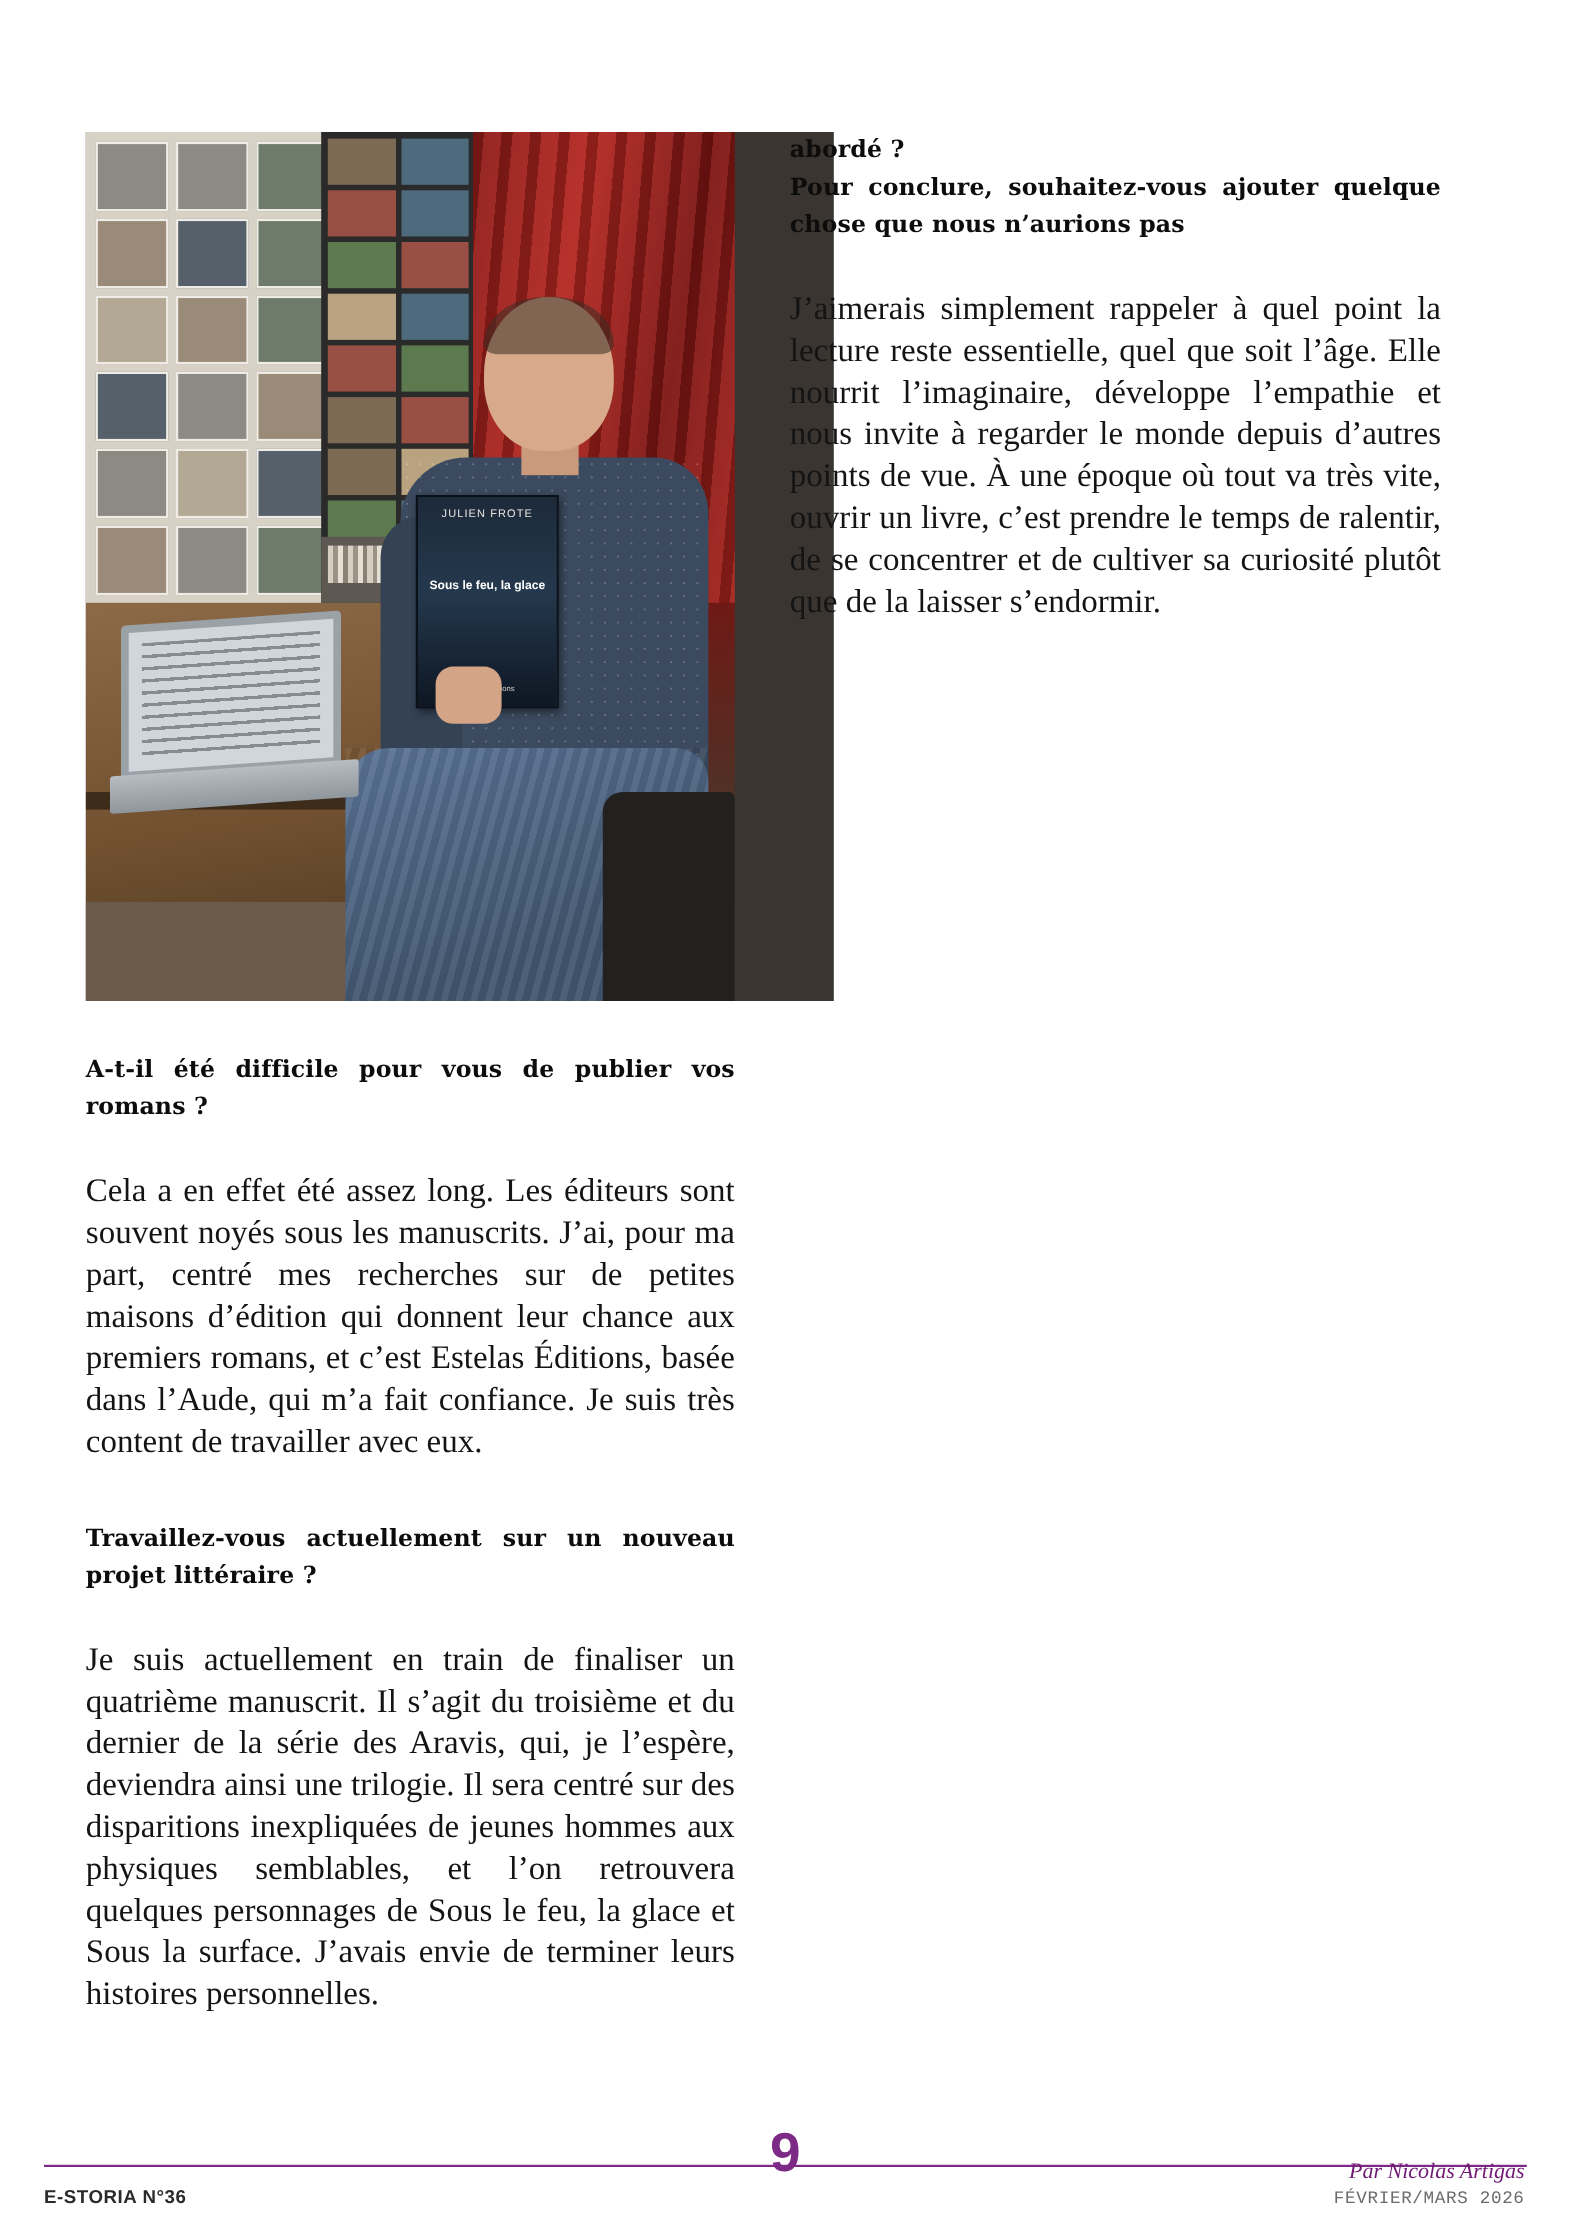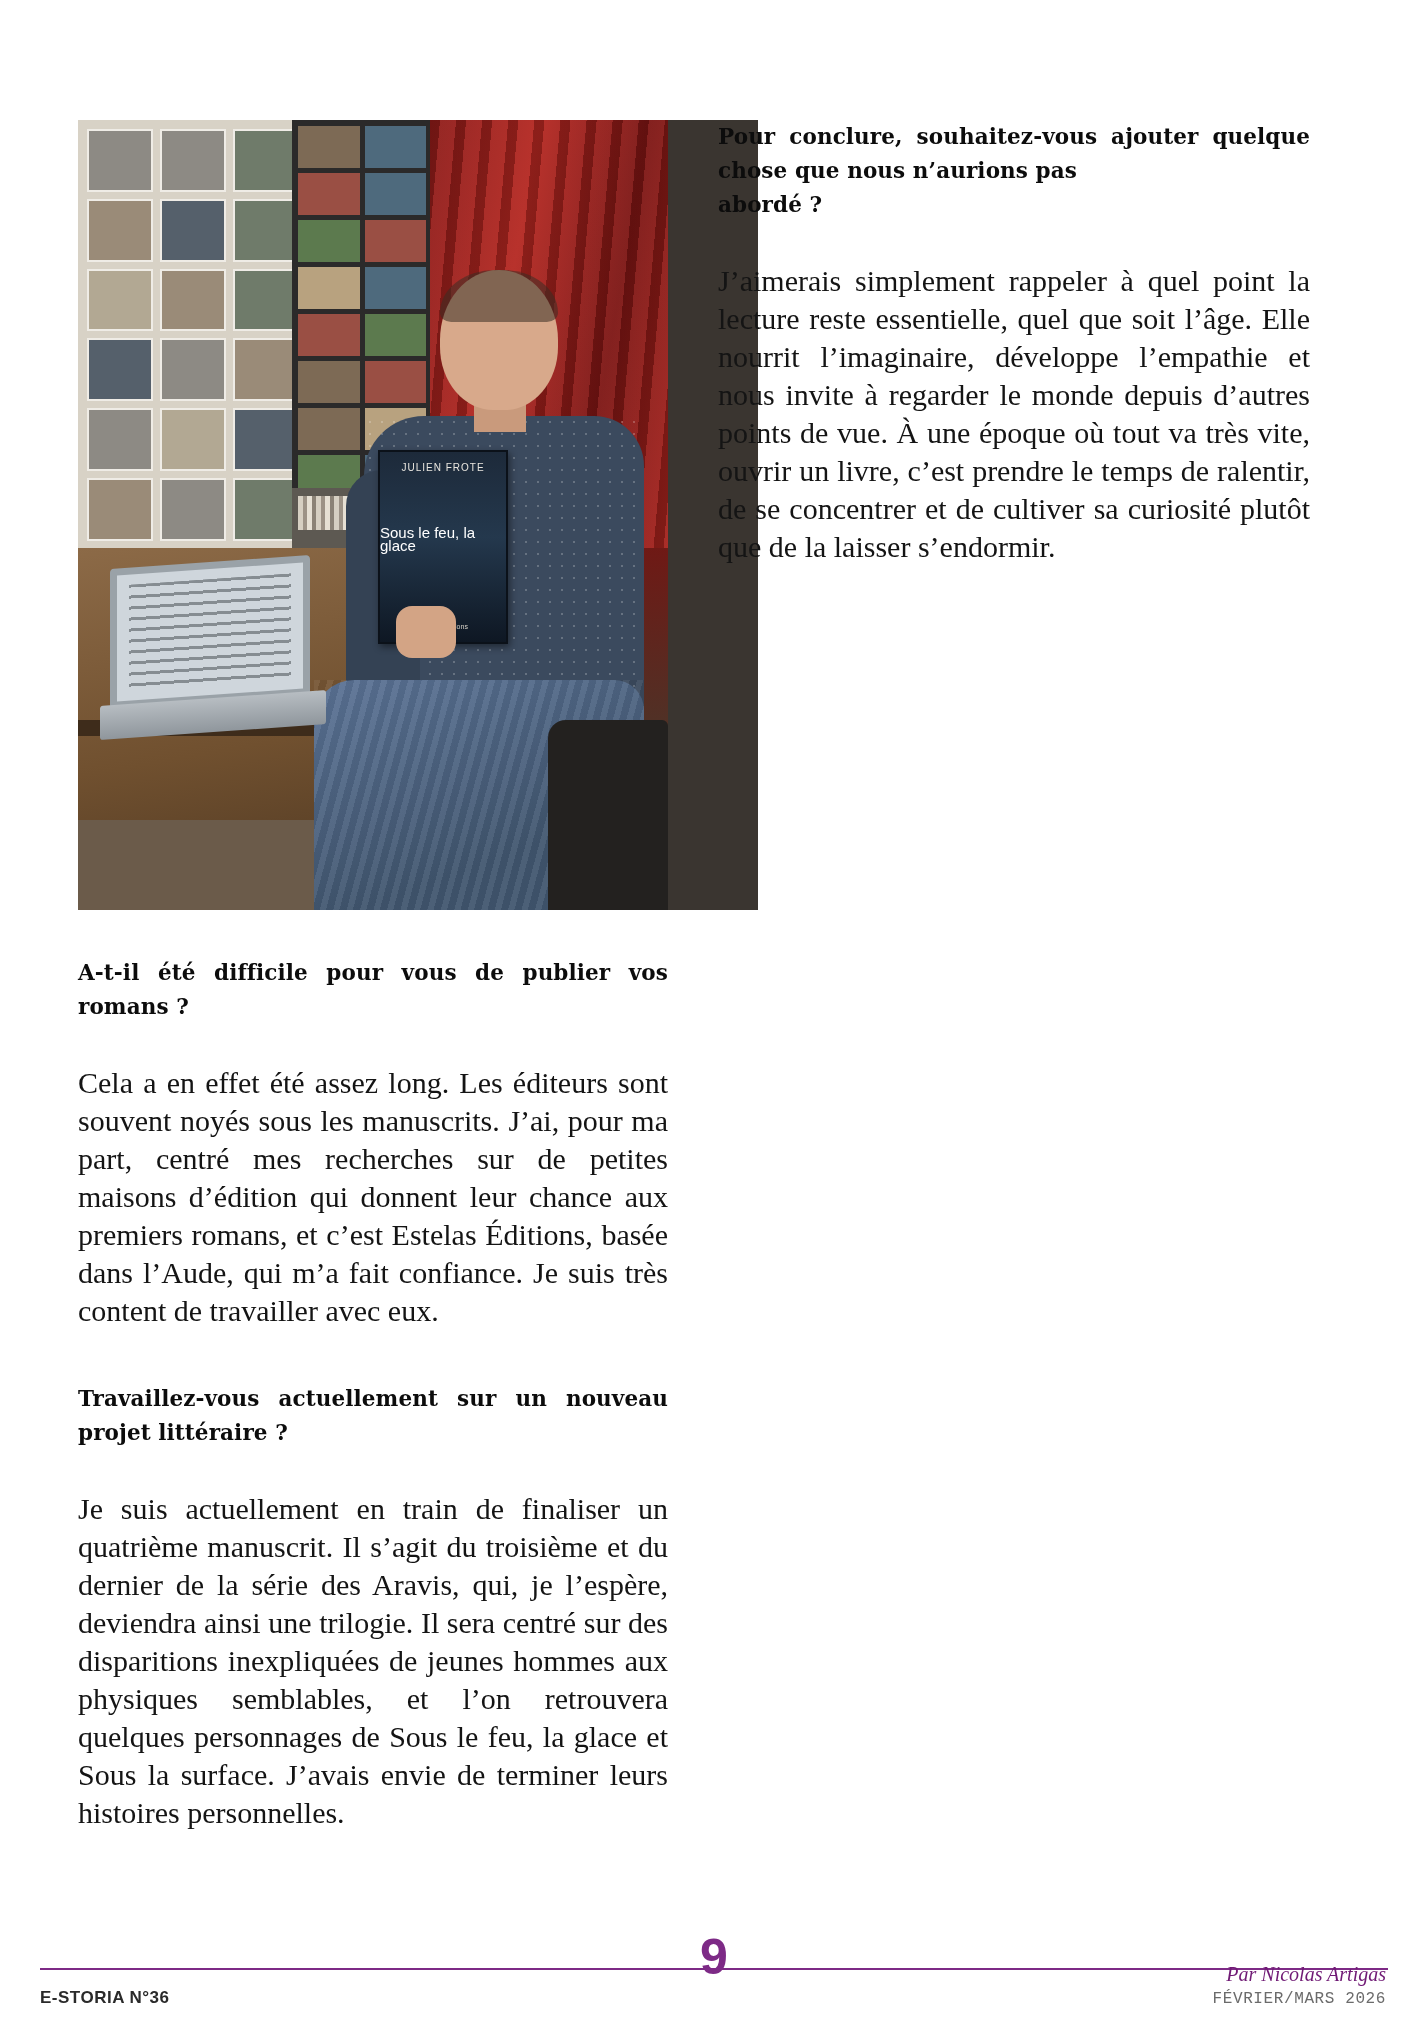--- a/index.html
+++ b/index.html
@@ -216,24 +216,25 @@
   .ph-book-author {
     position: absolute; left: 0; right: 0; top: 10px;
     text-align: center;
     color: #e9e6df;
     font-size: 10px;
     letter-spacing: 1px;
     font-family: "Liberation Sans", sans-serif;
   }
   .ph-book-title {
     position: absolute; left: 0; right: 0; top: 74px;
+    text-align: center;
     color: #ffffff;
-    font-size: 15px;
+    font-size: 11px;
     line-height: 13px;
-    font-weight: normal;
+    font-weight: bold;
     font-family: "Liberation Sans", sans-serif;
   }
   .ph-book-pub {
     position: absolute; left: 0; right: 0; bottom: 12px;
     text-align: center;
     color: #d9d4c9;
     font-size: 7px;
     font-family: "Liberation Sans", sans-serif;
   }
 
@@ -399,22 +400,22 @@
     <h2 class="q">A-t-il été difficile pour vous de publier vos romans ?</h2>
     <div class="gap-md"></div>
     <p class="a">Cela a en effet été assez long. Les éditeurs sont souvent noyés sous les manuscrits. J’ai, pour ma part, centré mes recherches sur de petites maisons d’édition qui donnent leur chance aux premiers romans, et c’est Estelas Éditions, basée dans l’Aude, qui m’a fait confiance. Je suis très content de travailler avec eux.</p>
     <div class="gap-lg"></div>
     <h2 class="q">Travaillez-vous actuellement sur un nouveau projet littéraire ?</h2>
     <div class="gap-md"></div>
     <p class="a">Je suis actuellement en train de finaliser un quatrième manuscrit. Il s’agit du troisième et du dernier de la série des Aravis, qui, je l’espère, deviendra ainsi une trilogie. Il sera centré sur des disparitions inexpliquées de jeunes hommes aux physiques semblables, et l’on retrouvera quelques personnages de Sous le feu, la glace et Sous la surface. J’avais envie de terminer leurs histoires personnelles.</p>
   </div>
 
   <div class="col-right">
+    <h2 class="q">abordé ?</h2>
     <h2 class="q">Pour conclure, souhaitez-vous ajouter quelque chose que nous n’aurions pas</h2>
-    <h2 class="q">abordé ?</h2>
     <div class="gap-md"></div>
     <p class="a">J’aimerais simplement rappeler à quel point la lecture reste essentielle, quel que soit l’âge. Elle nourrit l’imaginaire, développe l’empathie et nous invite à regarder le monde depuis d’autres points de vue. À une époque où tout va très vite, ouvrir un livre, c’est prendre le temps de ralentir, de se concentrer et de cultiver sa curiosité plutôt que de la laisser s’endormir.</p>
   </div>
 
   <div class="footer-rule"></div>
   <div class="footer-left">E-STORIA N°36</div>
   <div class="page-number">9</div>
   <div class="footer-right">
     <div class="footer-author">Par Nicolas Artigas</div>
     <div class="footer-date">FÉVRIER/MARS 2026</div>

